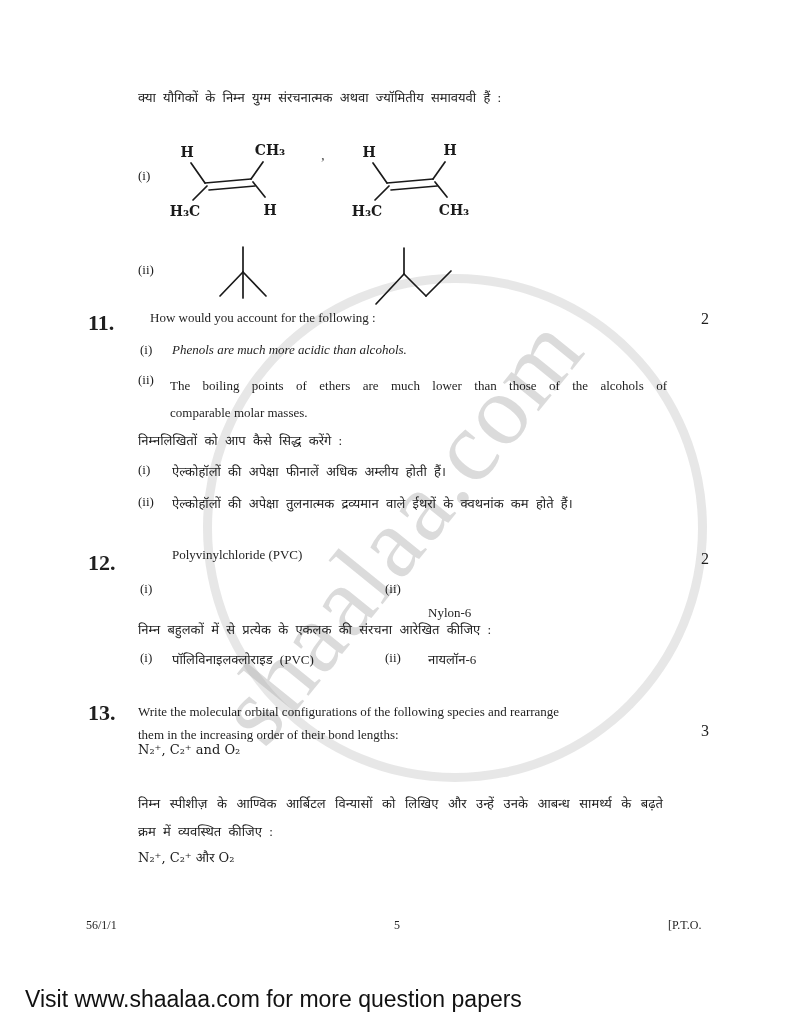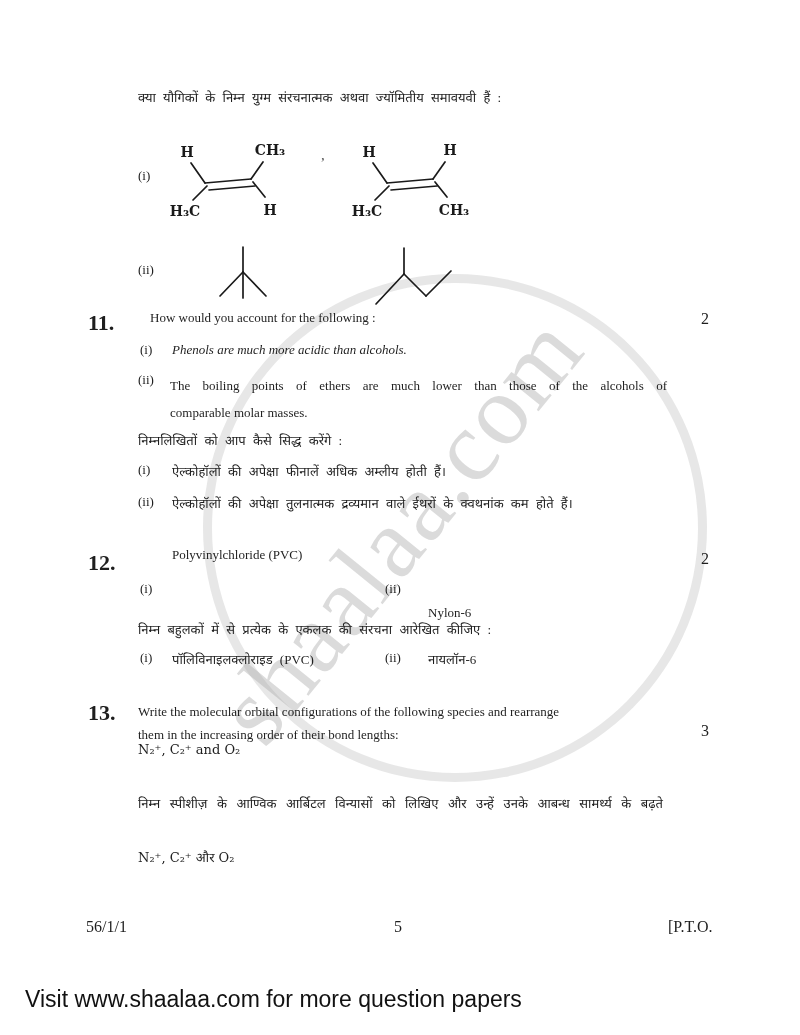--- a/index.html
+++ b/index.html
@@ -8,21 +8,21 @@
     font-family:"Liberation Serif", serif; color:#1e1e1e; overflow:hidden;
   }
   .abs { position:absolute; white-space:nowrap; }
   .t { font-size:13px; }
   .hi { word-spacing:4px; }
   .qnum { font-weight:bold; font-size:22px; }
   .marks { font-size:16px; }
   .para { white-space:normal; line-height:27px; }
   .jline { text-align:justify; text-align-last:justify; }
   .chem { font-family:"DejaVu Serif","Liberation Serif",serif; }
-  .footer { font-size:16px; }
+  .footer { font-size:12px; }
   .banner { font-family:"Liberation Sans", sans-serif; font-size:23px; color:#111; }
   .comma { font-size:15px; color:#555; }
   
   .wm-circle {
     position:absolute; left:203px; top:274px; width:486px; height:490px;
     border:9px solid rgba(195,195,195,0.40); border-radius:50%;
   }
   .wm-text {
     position:absolute; left:90px; top:472px; width:620px; text-align:center;
     font-size:100px; letter-spacing:2px; color:rgba(170,170,170,0.42);
@@ -128,20 +128,21 @@
   <div class="abs t para" style="left:138px; top:700px; width:505px; line-height:23px;">
     <div>Write the molecular orbital configurations of the following species and rearrange</div>
     <div>them in the increasing order of their bond lengths:</div>
   </div>
   <div class="abs marks" style="left:701px; top:722px;">3</div>
 
   <div class="abs t chem" style="left:138px; top:742px;">N₂⁺,  C₂⁺ and O₂</div>
 
   <div class="abs t para hi" style="left:138px; top:790px; width:525px; line-height:28px;">
     <div class="jline">निम्न स्पीशीज़ के आण्विक आर्बिटल विन्यासों को लिखिए और उन्हें उनके आबन्ध सामर्थ्य के बढ़ते</div>
+    <div>क्रम में व्यवस्थित कीजिए :</div>
   </div>
 
   <div class="abs t chem" style="left:138px; top:848px;text-align:center;">N₂⁺, C₂⁺ और O₂</div>
 
   <div class="abs footer" style="left:86px; top:918px;">56/1/1</div>
   <div class="abs footer" style="left:394px; top:918px;">5</div>
   <div class="abs footer" style="left:668px; top:918px;">[P.T.O.</div>
 
   <div class="abs banner" style="left:25px; top:986px;text-align:center;">Visit www.shaalaa.com for more question papers</div>
 

